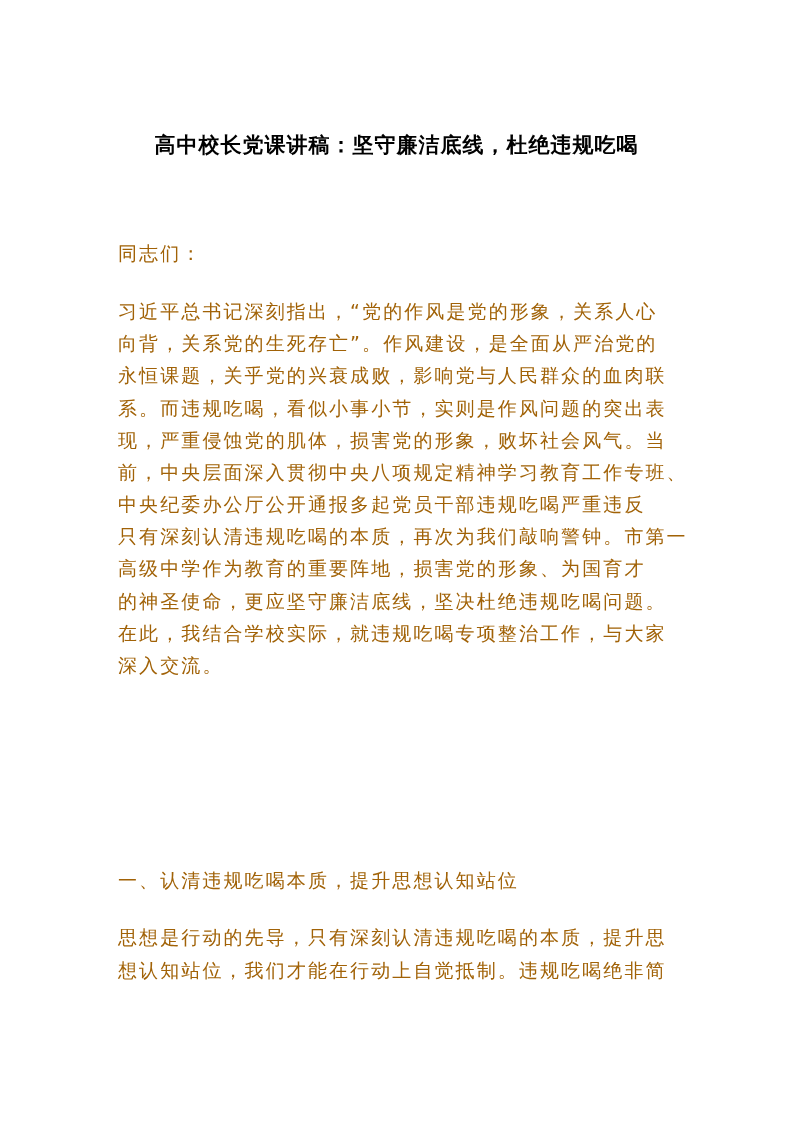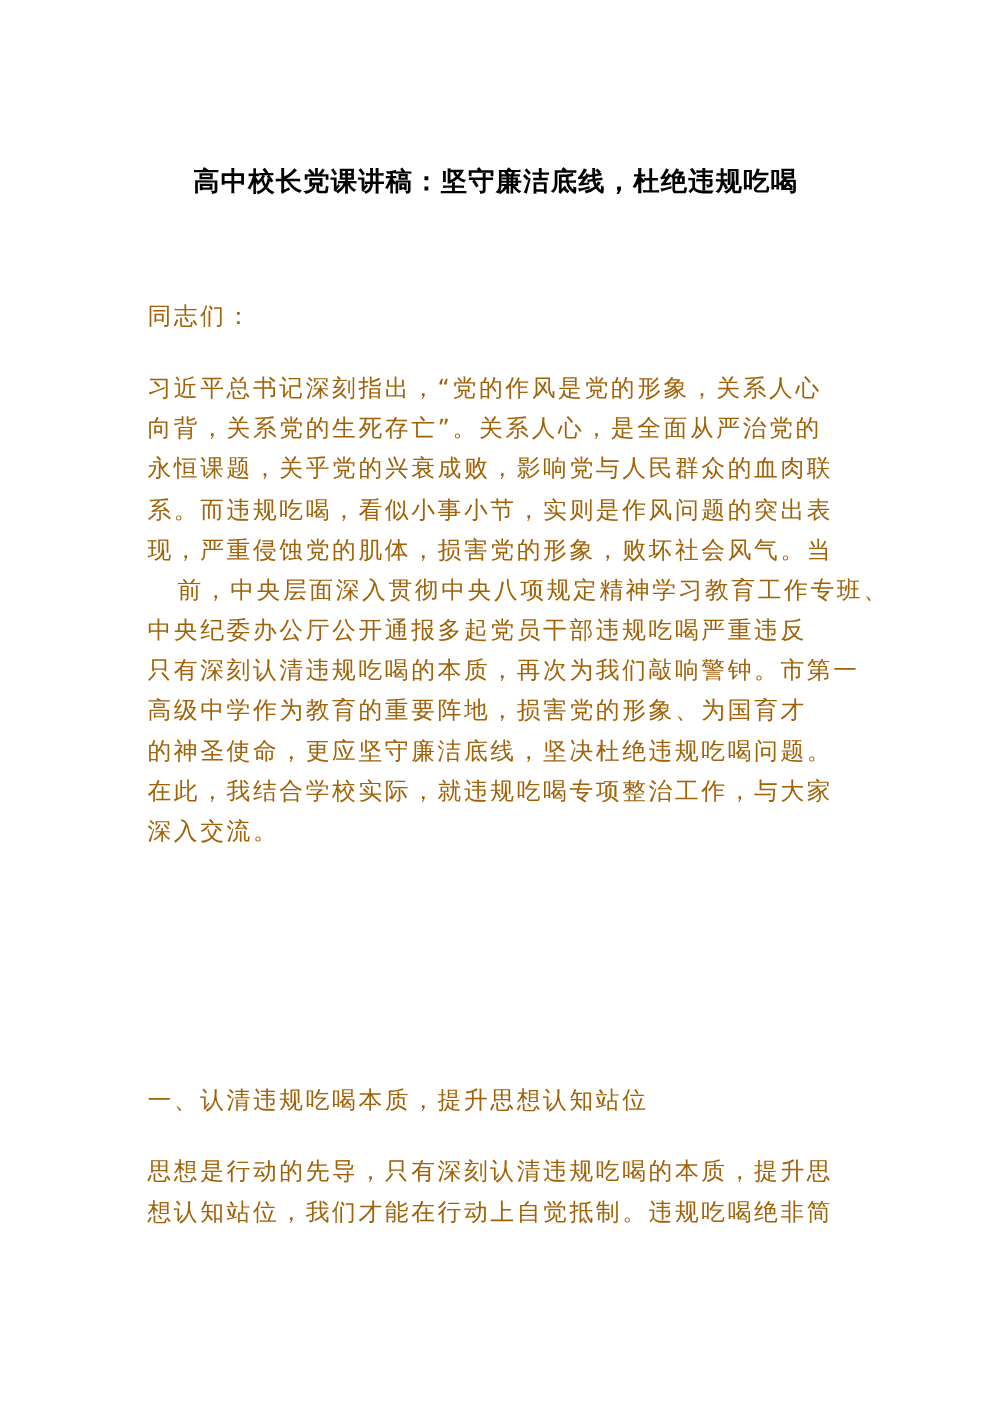--- a/index.html
+++ b/index.html
@@ -11,25 +11,25 @@
 </head>
 <body>
 
 <div class="page">
   <div class="title">高中校长党课讲稿：坚守廉洁底线，杜绝违规吃喝</div>
 
   <div class="line" style="top:237px;">同志们：</div>
 
   <div>
     <div class="line" style="top:295px;">习近平总书记深刻指出，“党的作风是党的形象，关系人心</div>
-    <div class="line" style="top:327px;">向背，关系党的生死存亡”。关系人心，是全面从严治党的</div>
+    <div class="line" style="top:327px;">向背，关系党的生死存亡”。作风建设，是全面从严治党的</div>
     <div class="line" style="top:359px;">永恒课题，关乎党的兴衰成败，影响党与人民群众的血肉联</div>
     <div class="line" style="top:392px;">系。而违规吃喝，看似小事小节，实则是作风问题的突出表</div>
     <div class="line" style="top:424px;">现，严重侵蚀党的肌体，损害党的形象，败坏社会风气。当</div>
-    <div class="line" style="top:456px;margin-left:24px;">前，中央层面深入贯彻中央八项规定精神学习教育工作专班、</div>
+    <div class="line" style="top:456px;">前，中央层面深入贯彻中央八项规定精神学习教育工作专班、</div>
     <div class="line" style="top:488px;">中央纪委办公厅公开通报多起党员干部违规吃喝严重违反</div>
     <div class="line" style="top:520px;">只有深刻认清违规吃喝的本质，再次为我们敲响警钟。市第一</div>
     <div class="line" style="top:552px;">高级中学作为教育的重要阵地，损害党的形象、为国育才</div>
     <div class="line" style="top:585px;">的神圣使命，更应坚守廉洁底线，坚决杜绝违规吃喝问题。</div>
     <div class="line" style="top:617px;">在此，我结合学校实际，就违规吃喝专项整治工作，与大家</div>
     <div class="line" style="top:649px;">深入交流。</div>
   </div>
 
   <div class="line" style="top:864px;">一、认清违规吃喝本质，提升思想认知站位</div>
 

